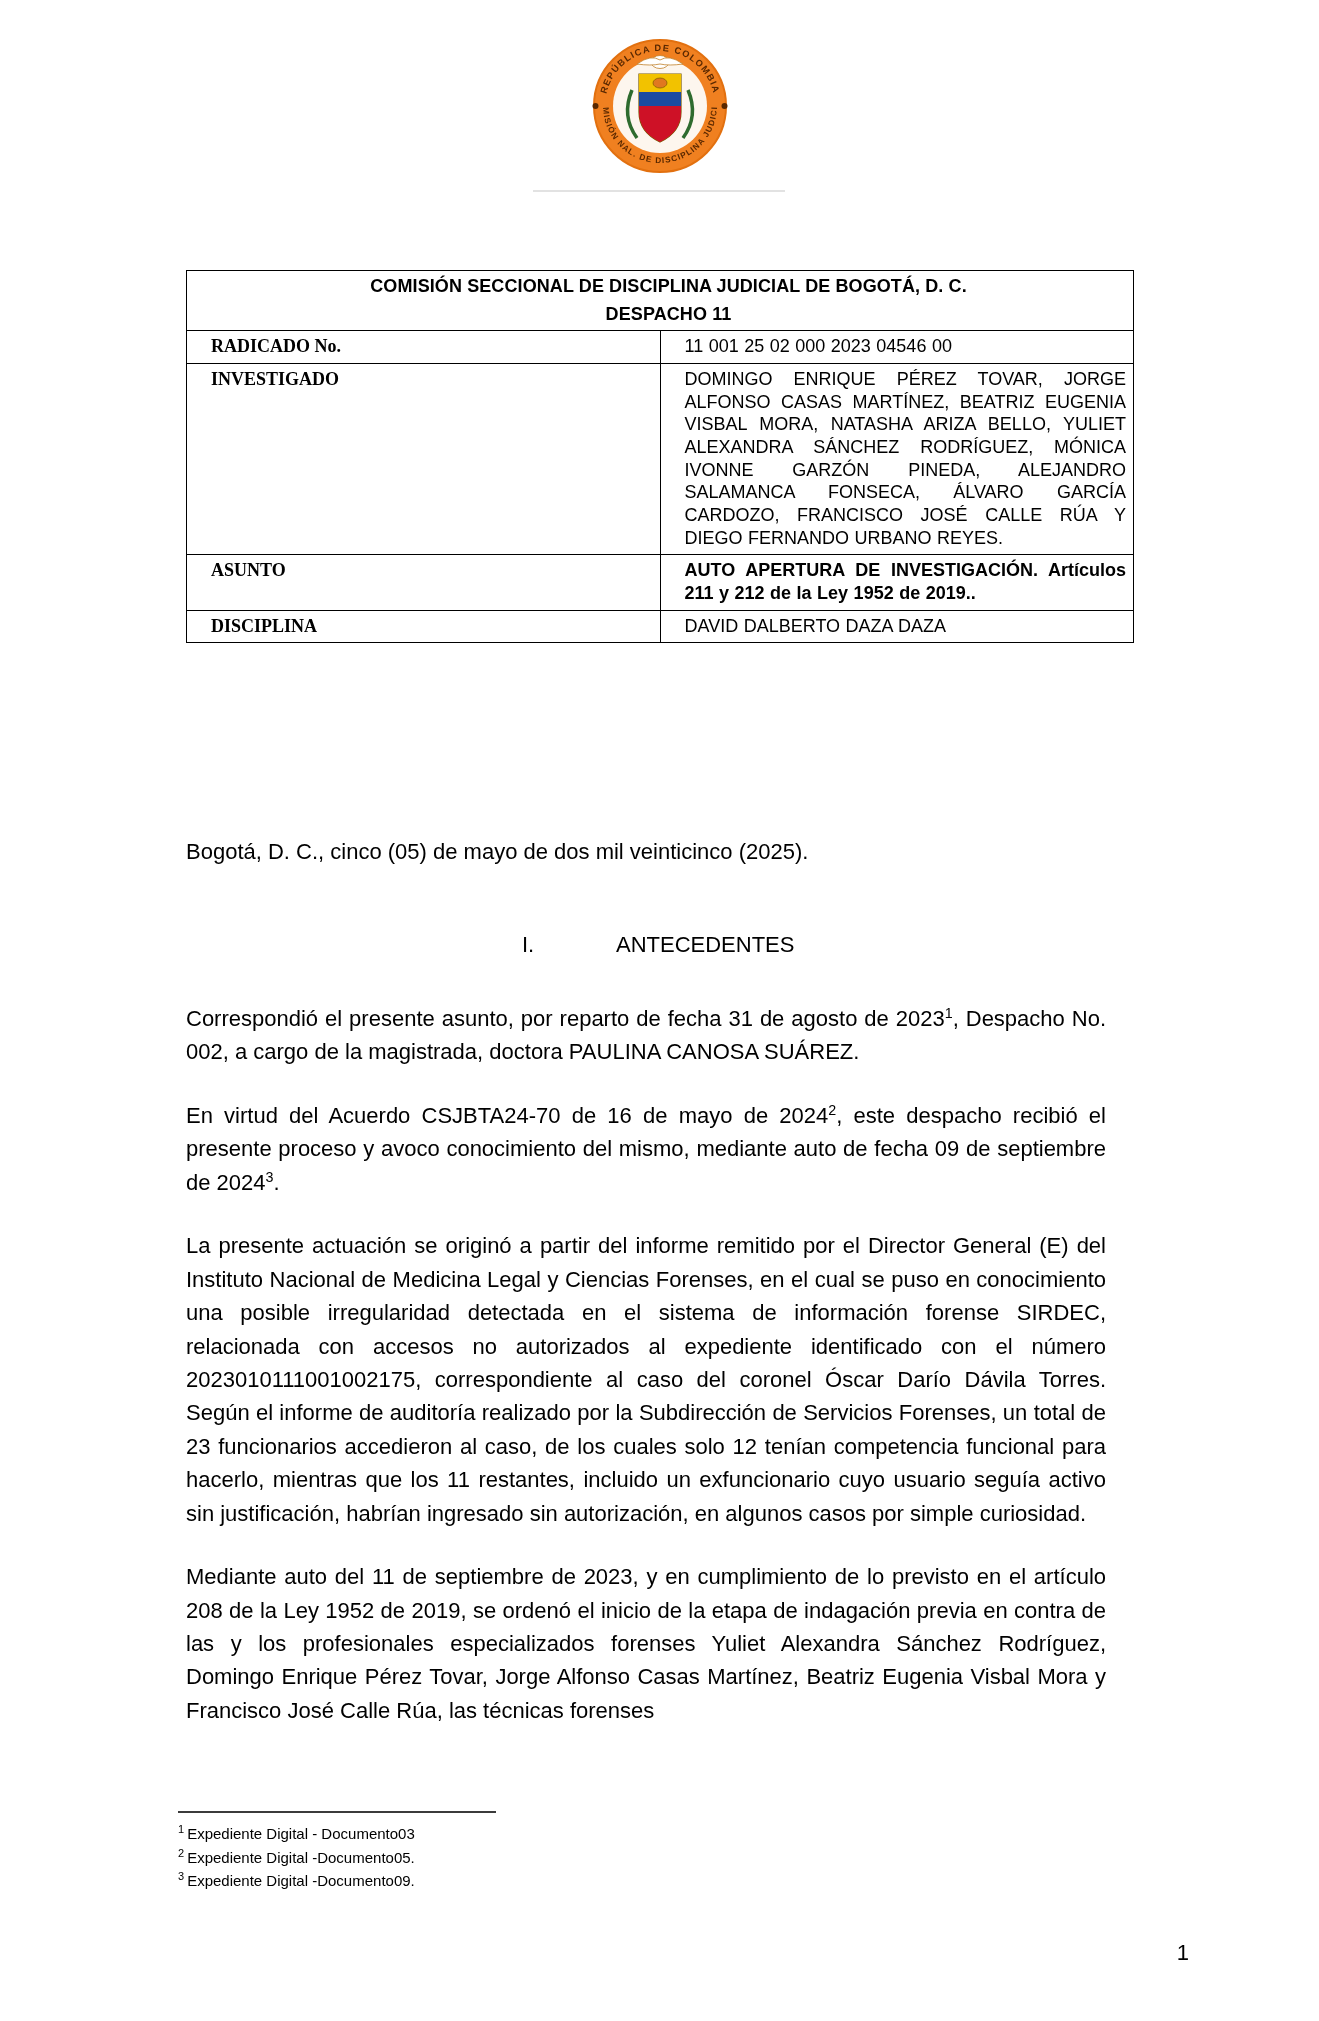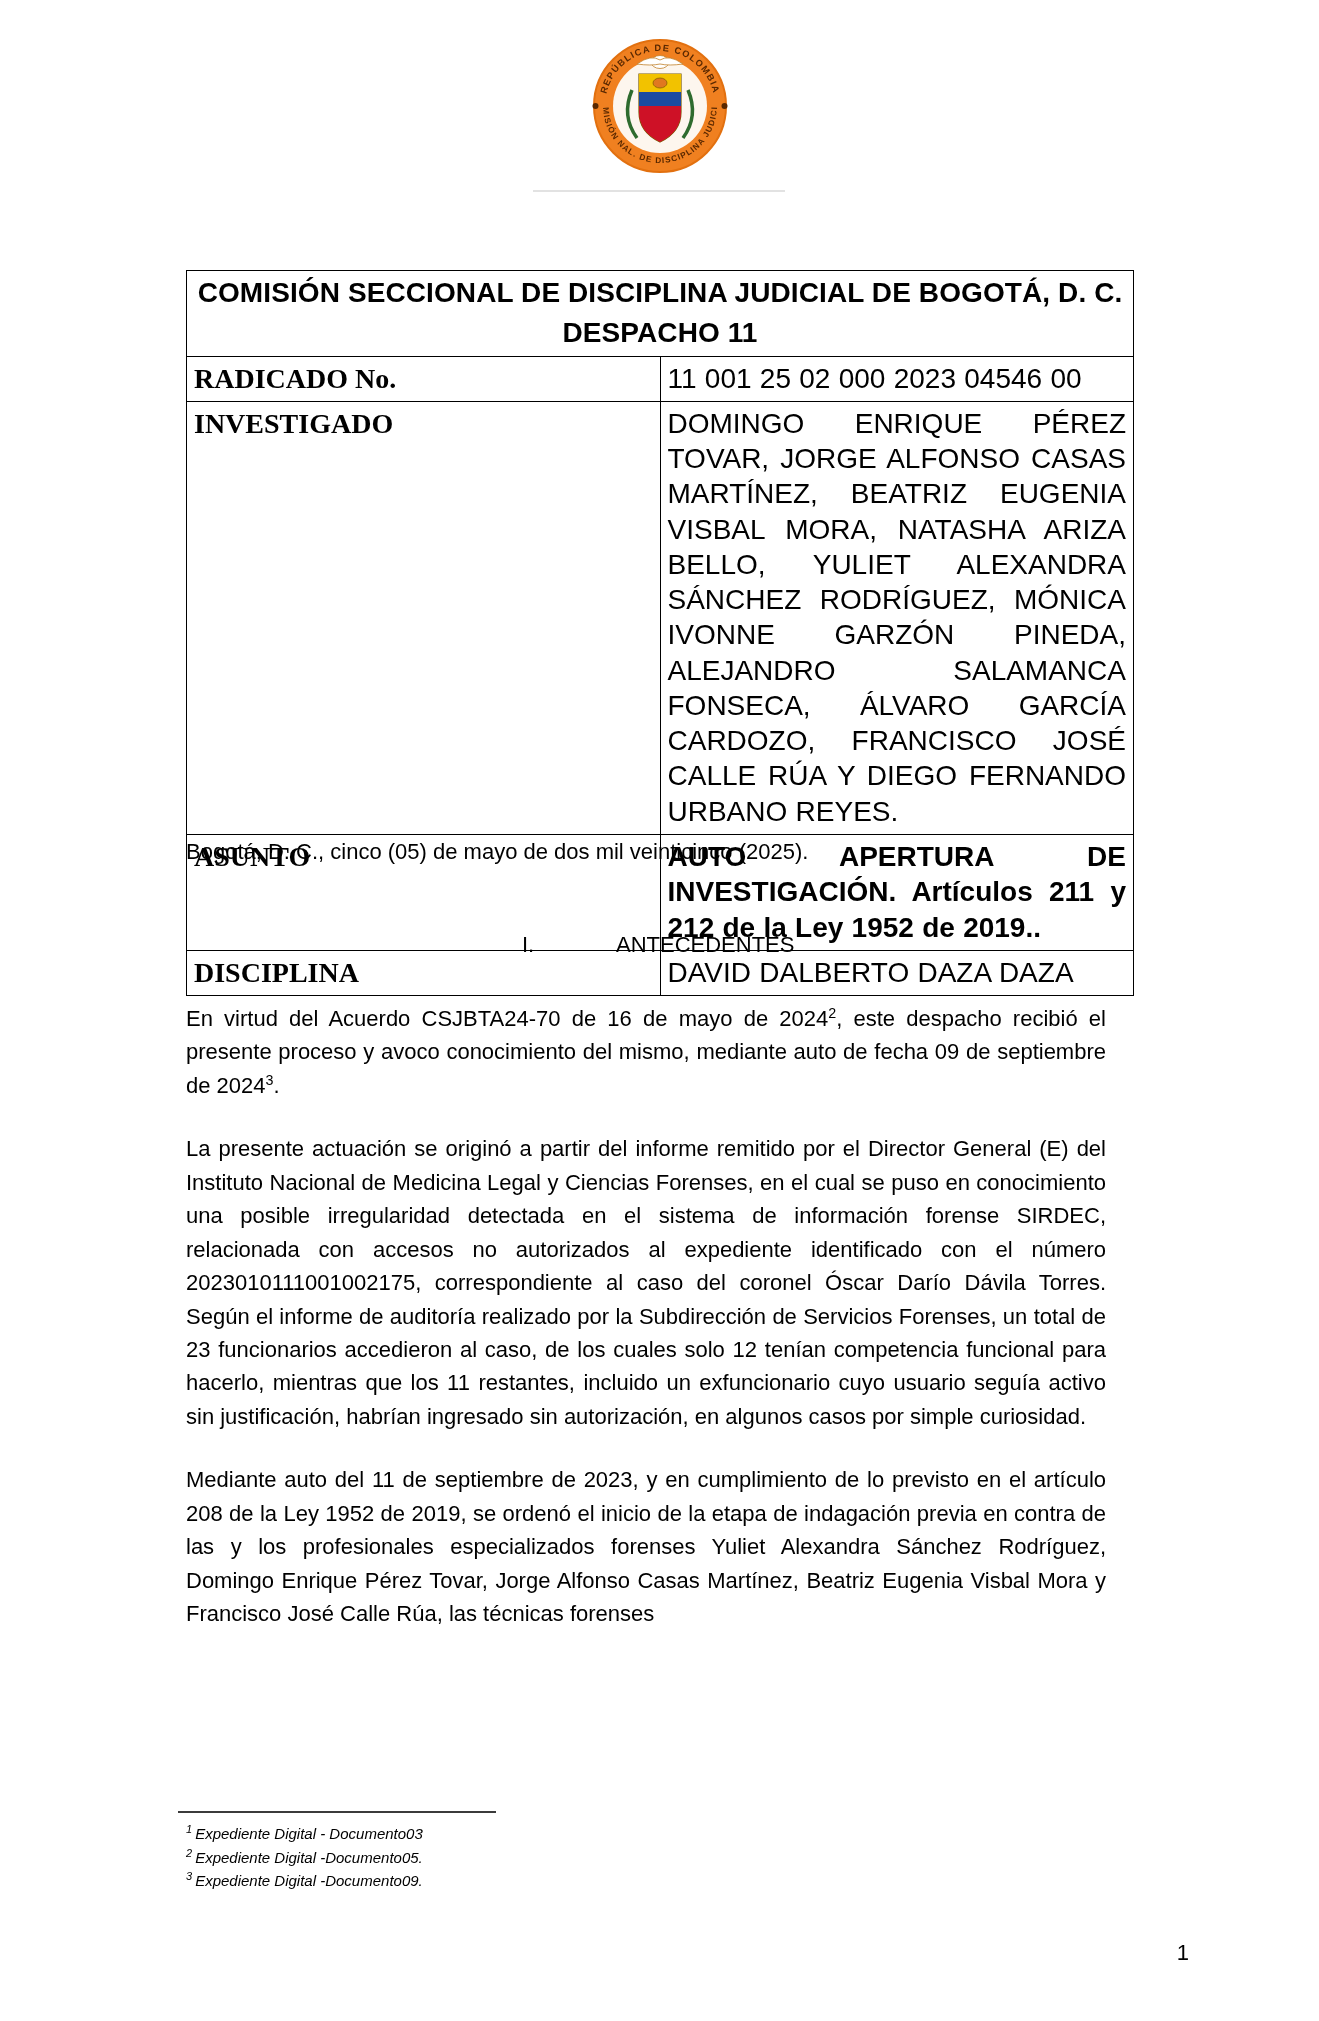--- a/index.html
+++ b/index.html
@@ -52,23 +52,23 @@
   .hdr-table {
     position: absolute;
     left: 186px;
     top: 270px;
     width: 948px;
     border-collapse: collapse;
     table-layout: fixed;
   }
   .hdr-table td {
     border: 1.4px solid #000;
-    padding: 4px 7px 5px 7px;
+    padding: 4px 7px 5px 24px;
     vertical-align: top;
-    font-size: 28px;
+    font-size: 18px;
     line-height: 1.26;
   }
   .hdr-title-cell {
     text-align: center;
     font-weight: bold;
     letter-spacing: 0.1px;
   }
   .hdr-title-cell .line2 {
     display: block;
     margin-top: 5px;
@@ -132,24 +132,22 @@
     width: 560px;
   }
   .fn-rule {
     width: 318px;
     height: 2px;
     background: #3b3b3b;
     margin-bottom: 9px;
   }
   .fn-item {
     font-size: 15px;
-    font-style: italic;
     line-height: 1.57;
     white-space: nowrap;
-    margin-left: 8px;
   }
   .fn-item .marker {
     font-size: 11px;
     vertical-align: super;
     line-height: 0;
     margin-right: 3px;
   }
 
   
   .page-number {
@@ -230,20 +228,23 @@
   </table>
 
   <div class="body">
 
     <p class="dateline">Bogotá, D. C., cinco (05) de mayo de dos mil veinticinco (2025).</p>
 
     <p class="section-heading">
       <span class="numeral">I.</span><span>ANTECEDENTES</span>
     </p>
 
+    <p class="para">
+      <span>Correspondió el presente asunto, por reparto de fecha 31 de agosto de 2023</span><sup class="fn">1</sup><span>, Despacho No. 002, a cargo de la magistrada, doctora PAULINA CANOSA SUÁREZ.</span>
+    </p>
 
     <p class="para">
       <span>En virtud del Acuerdo CSJBTA24-70 de 16 de mayo de 2024</span><sup class="fn">2</sup><span>, este despacho recibió el presente proceso y avoco conocimiento del mismo, mediante auto de fecha 09 de septiembre de 2024</span><sup class="fn">3</sup><span>.</span>
     </p>
 
     <p class="para">La presente actuación se originó a partir del informe remitido por el Director General (E) del Instituto Nacional de Medicina Legal y Ciencias Forenses, en el cual se puso en conocimiento una posible irregularidad detectada en el sistema de información forense SIRDEC, relacionada con accesos no autorizados al expediente identificado con el número 2023010111001002175, correspondiente al caso del coronel Óscar Darío Dávila Torres. Según el informe de auditoría realizado por la Subdirección de Servicios Forenses, un total de 23 funcionarios accedieron al caso, de los cuales solo 12 tenían competencia funcional para hacerlo, mientras que los 11 restantes, incluido un exfuncionario cuyo usuario seguía activo sin justificación, habrían ingresado sin autorización, en algunos casos por simple curiosidad.</p>
 
     <p class="para">Mediante auto del 11 de septiembre de 2023, y en cumplimiento de lo previsto en el artículo 208 de la Ley 1952 de 2019, se ordenó el inicio de la etapa de indagación previa en contra de las y los profesionales especializados forenses Yuliet Alexandra Sánchez Rodríguez, Domingo Enrique Pérez Tovar, Jorge Alfonso Casas Martínez, Beatriz Eugenia Visbal Mora y Francisco José Calle Rúa, las técnicas forenses</p>
 
   </div>

